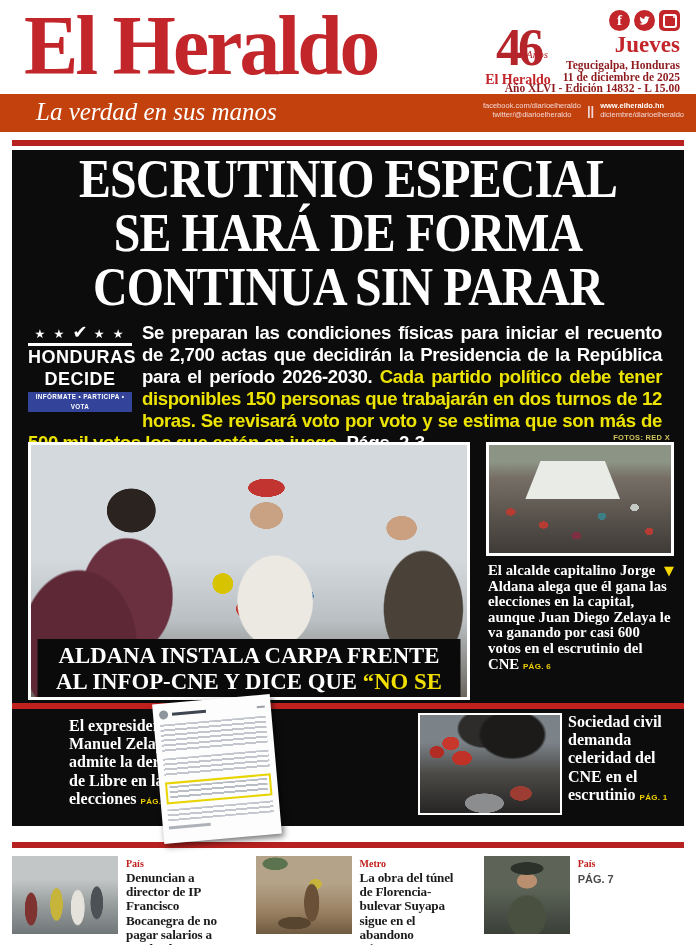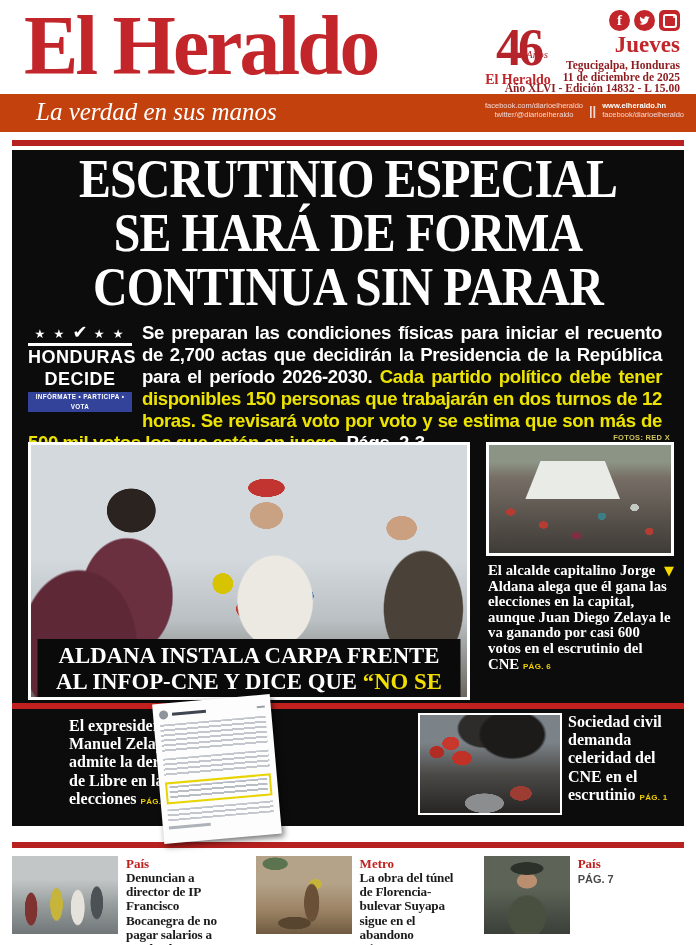--- a/index.html
+++ b/index.html
@@ -132,21 +132,21 @@
       radial-gradient(12px 30px at 58% 60%, #6a5036 0 60%, transparent 66%),
       radial-gradient(26px 10px at 40% 86%, #57452f 0 60%, transparent 66%),
       radial-gradient(10px 8px at 62% 36%, #c7b43a 0 60%, transparent 66%),
       linear-gradient(#b4a389 0 35%, #9c8263 70%, #6f5b41 100%);}
   .bp3{width:86px;background:
       radial-gradient(26px 10px at 50% 16%, #2c3129 0 60%, transparent 66%),
       radial-gradient(16px 12px at 50% 32%, #b98f6f 0 60%, transparent 66%),
       radial-gradient(30px 34px at 50% 78%, #49503f 0 60%, transparent 66%),
       linear-gradient(#5d6457 0 40%, #3a3f38 100%);}
   .btxt{font-family:"Liberation Serif", serif;font-weight:bold;}
-  .bsection{color:#c0211f;font-size:13px;line-height:15px;}
+  .bsection{color:#c0211f;font-size:10px;line-height:15px;}
   .bheadline{color:#1b1b1b;font-size:13.2px;line-height:14.2px;letter-spacing:-0.2px;}
   .bpage{font-family:"Liberation Sans", sans-serif;font-weight:bold;font-size:11px;color:#4a4a4a;margin-top:2px;}
 </style>
 </head>
 <body>
 
 <div class="masthead-title">El Heraldo</div>
 
 <div class="logo46">
   <div class="num">46</div>
@@ -176,21 +176,21 @@
 <div class="slogan-bar">
   <div class="slogan">La verdad en sus manos</div>
   <div class="bar-links">
     <div class="colL">
       <div>facebook.com/diarioelheraldo</div>
       <div>twitter/@diarioelheraldo</div>
     </div>
     <div class="sep">||</div>
     <div>
       <div class="site">www.elheraldo.hn</div>
-      <div>facebook/diarioelheraldo</div>
+      <div>diciembre/diarioelheraldo</div>
     </div>
   </div>
 </div>
 
 <div class="rule r1"></div>
 
 <div class="lead-box">
 
   <div class="headline">
     <div>ESCRUTINIO ESPECIAL</div>

